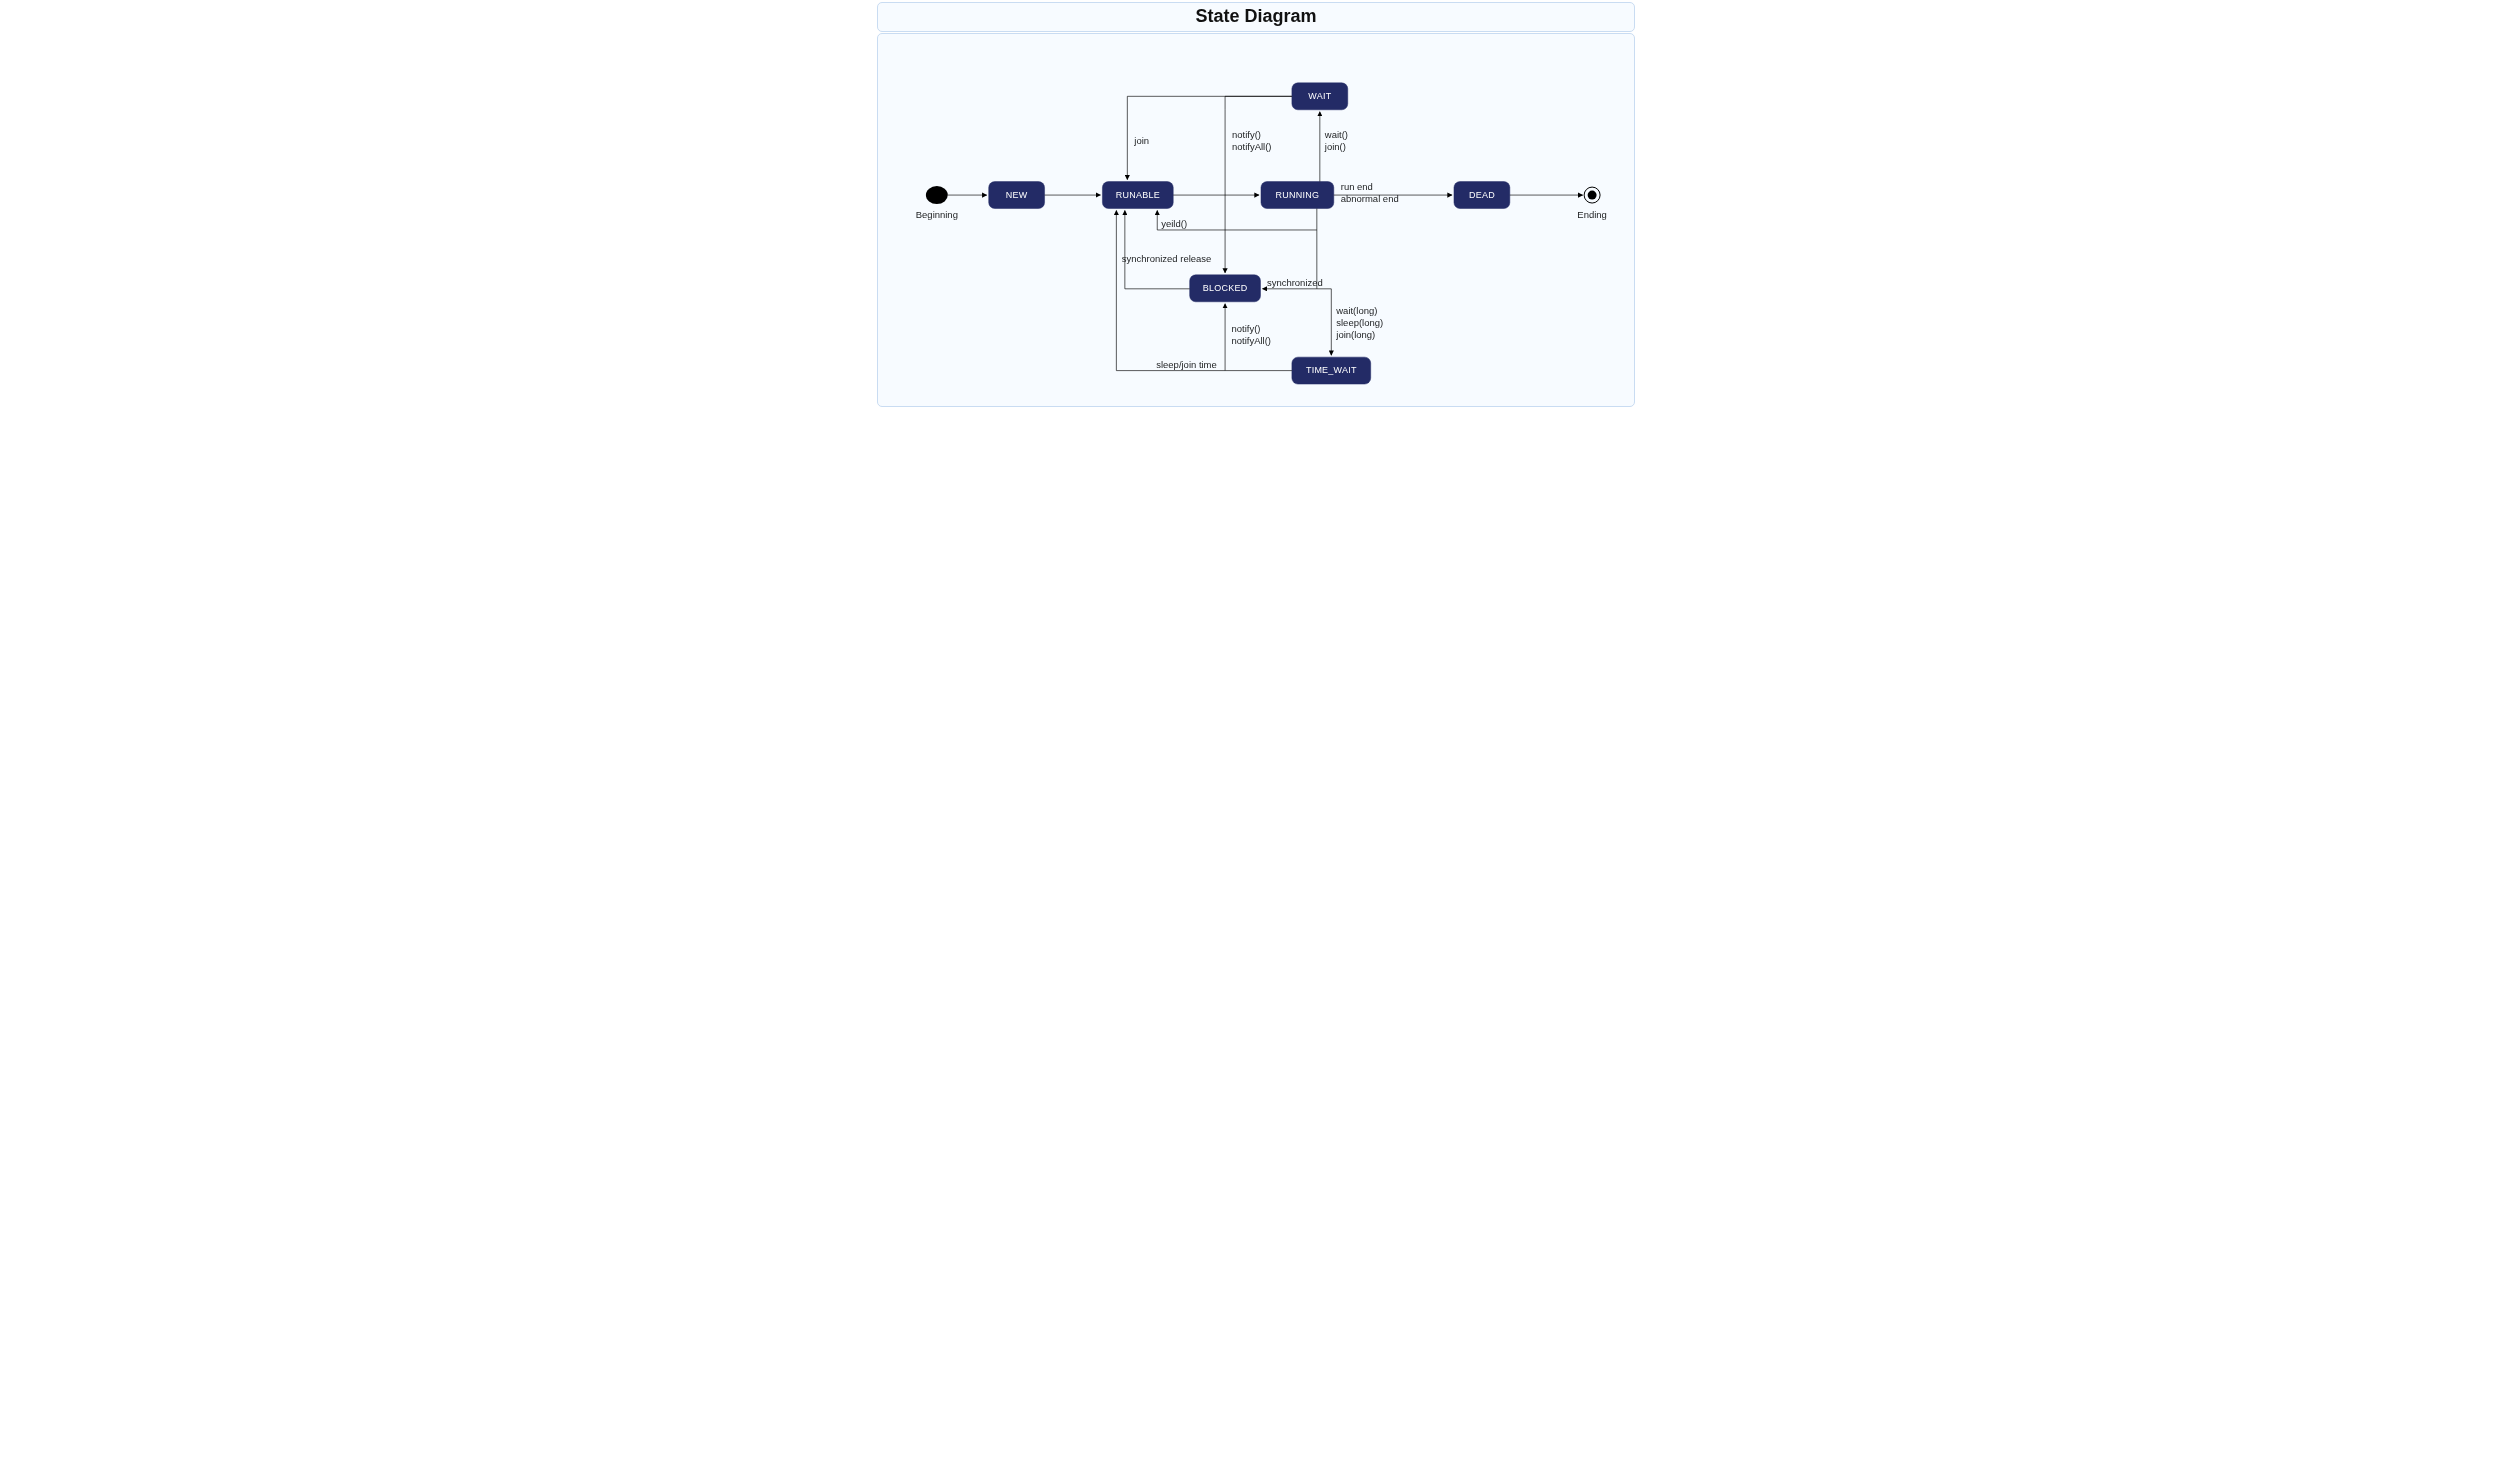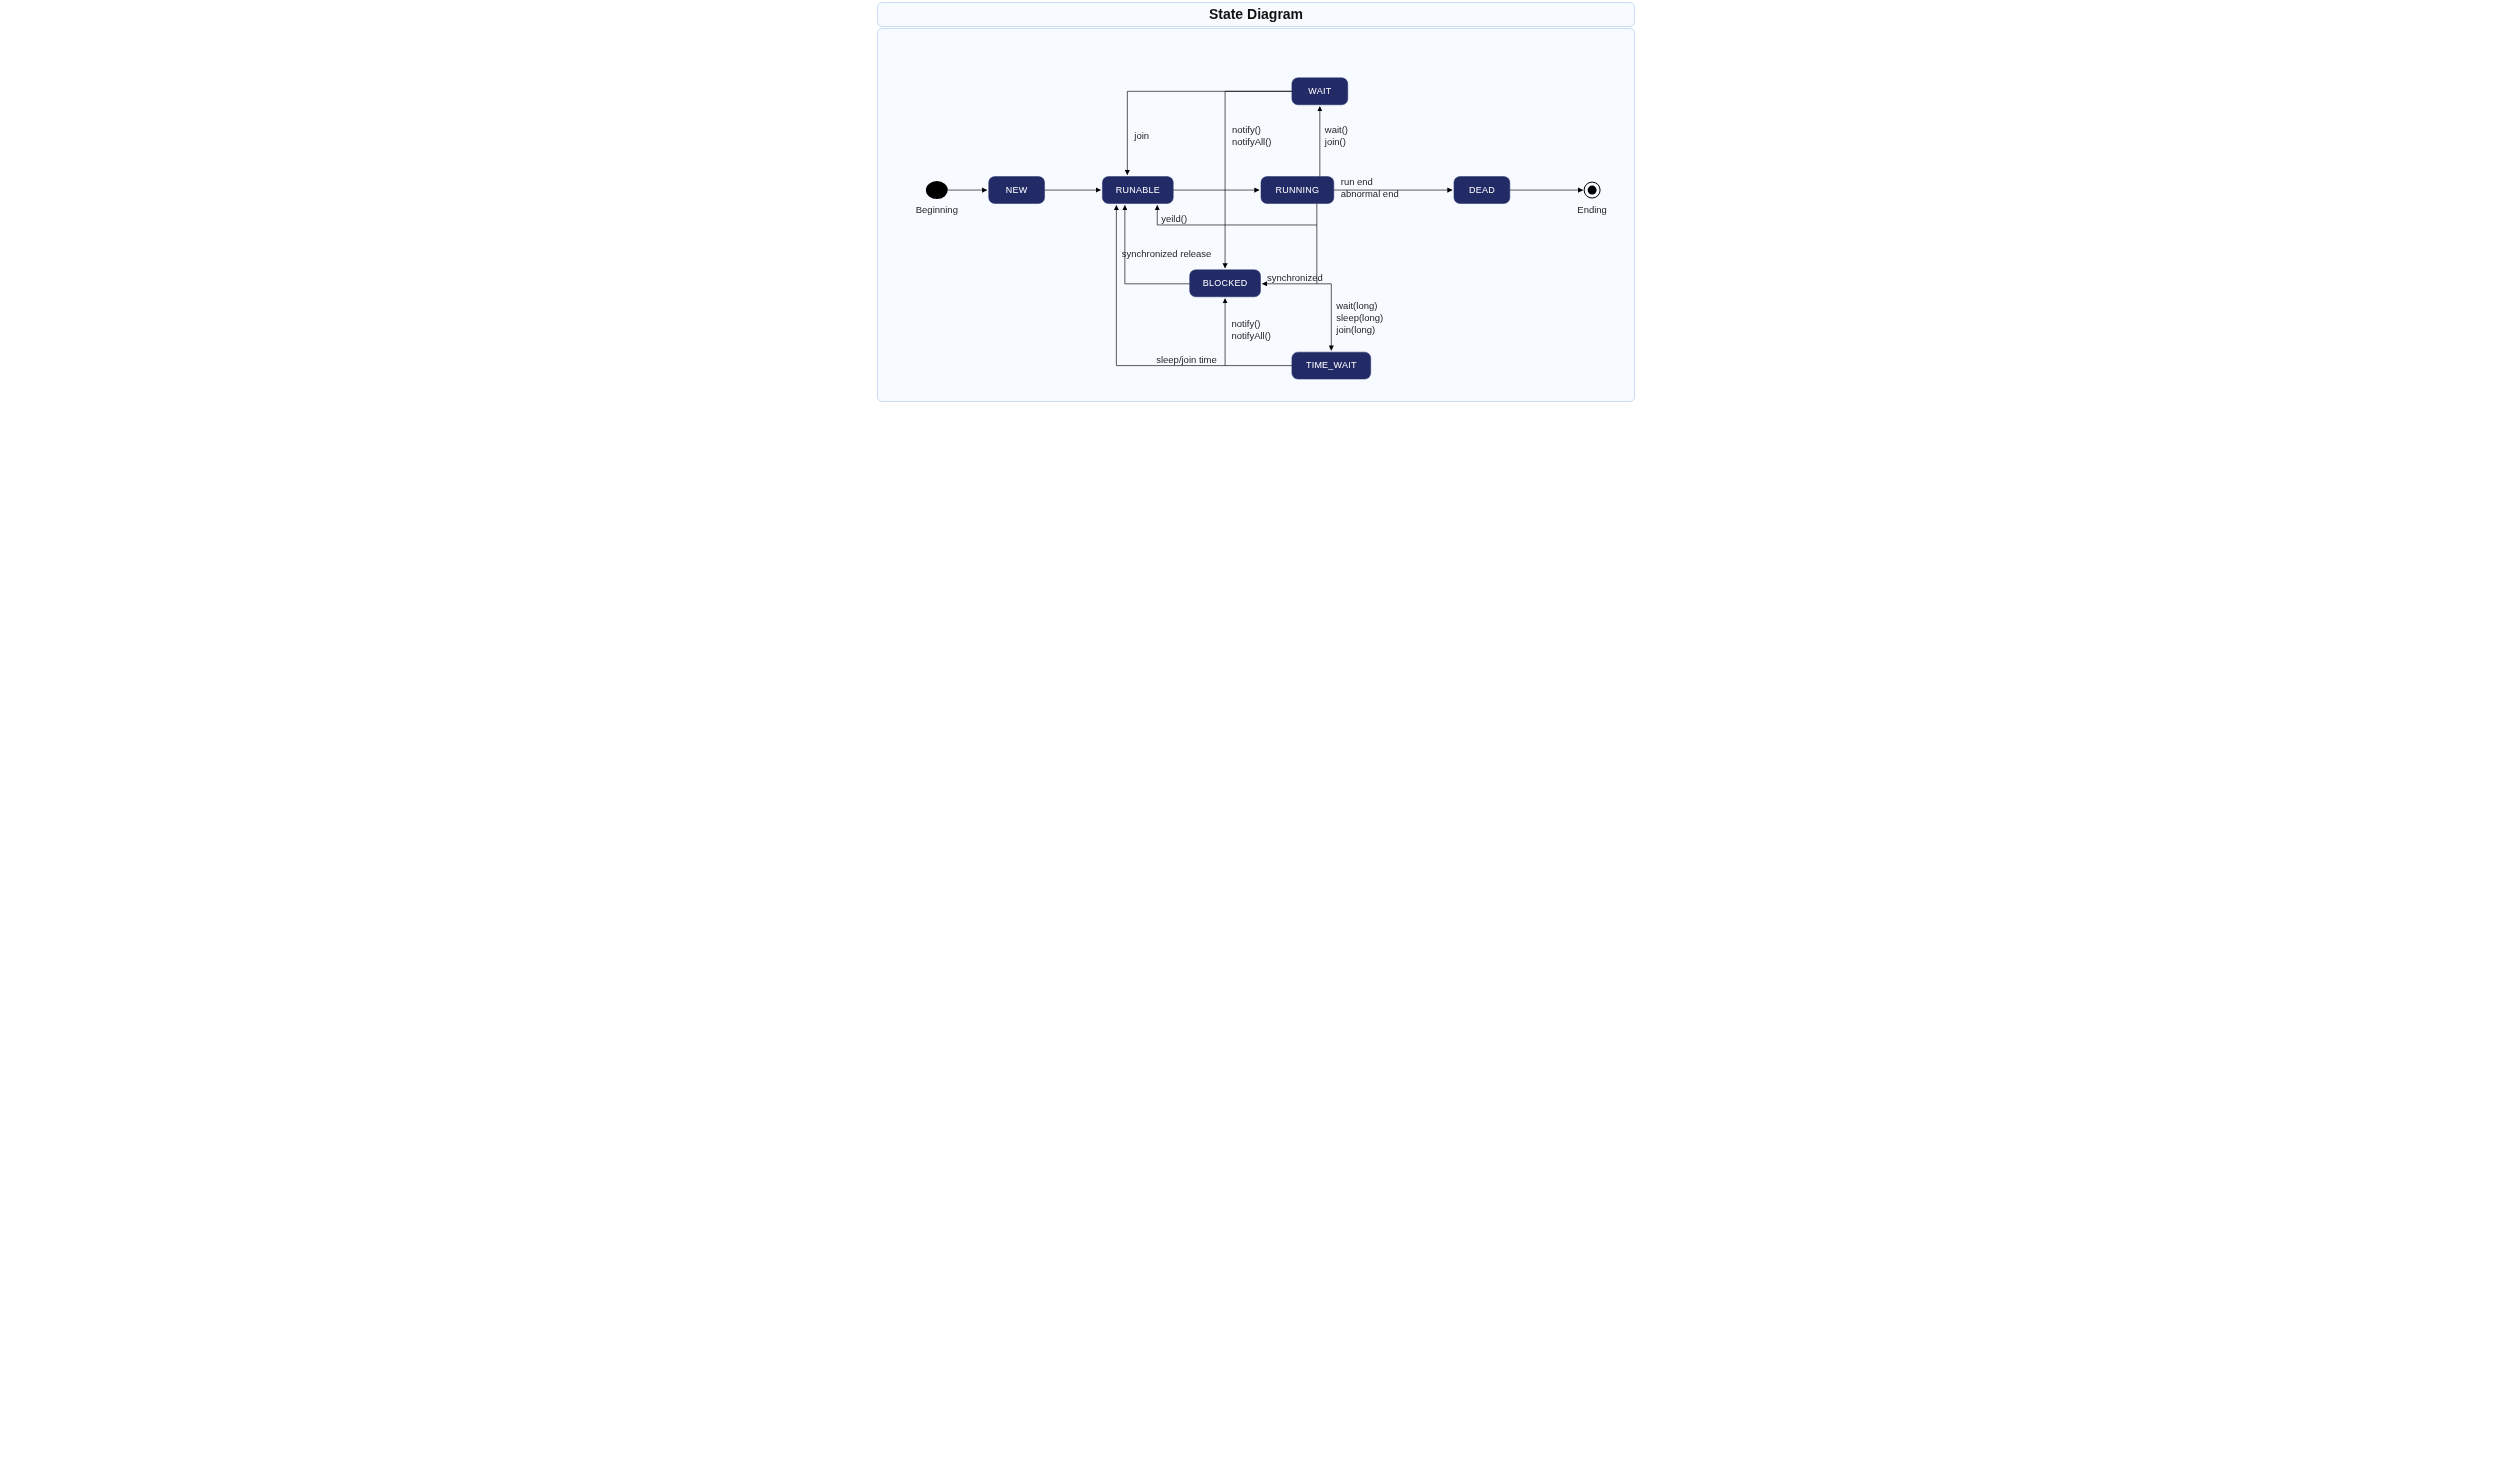--- a/index.html
+++ b/index.html
@@ -15,21 +15,21 @@
   }
   .title-frame, .diagram-frame {
     border: 0.5px solid #c9dcf2;
     border-radius: 5px;
     background: #f7fbff;
   }
   .title-frame {
     margin: 2px 2px 1px 2px;
     padding: 3px 0 4px 0;
     text-align: center;
-    font-size: 14px;
+    font-size: 18px;
     font-weight: 600;
     color: #111;
   }
   .diagram-frame {
     margin: 1px 2px 2px 2px;
     position: relative;
     height: 372px;
   }
   .diagram-frame svg {
     position: absolute;

